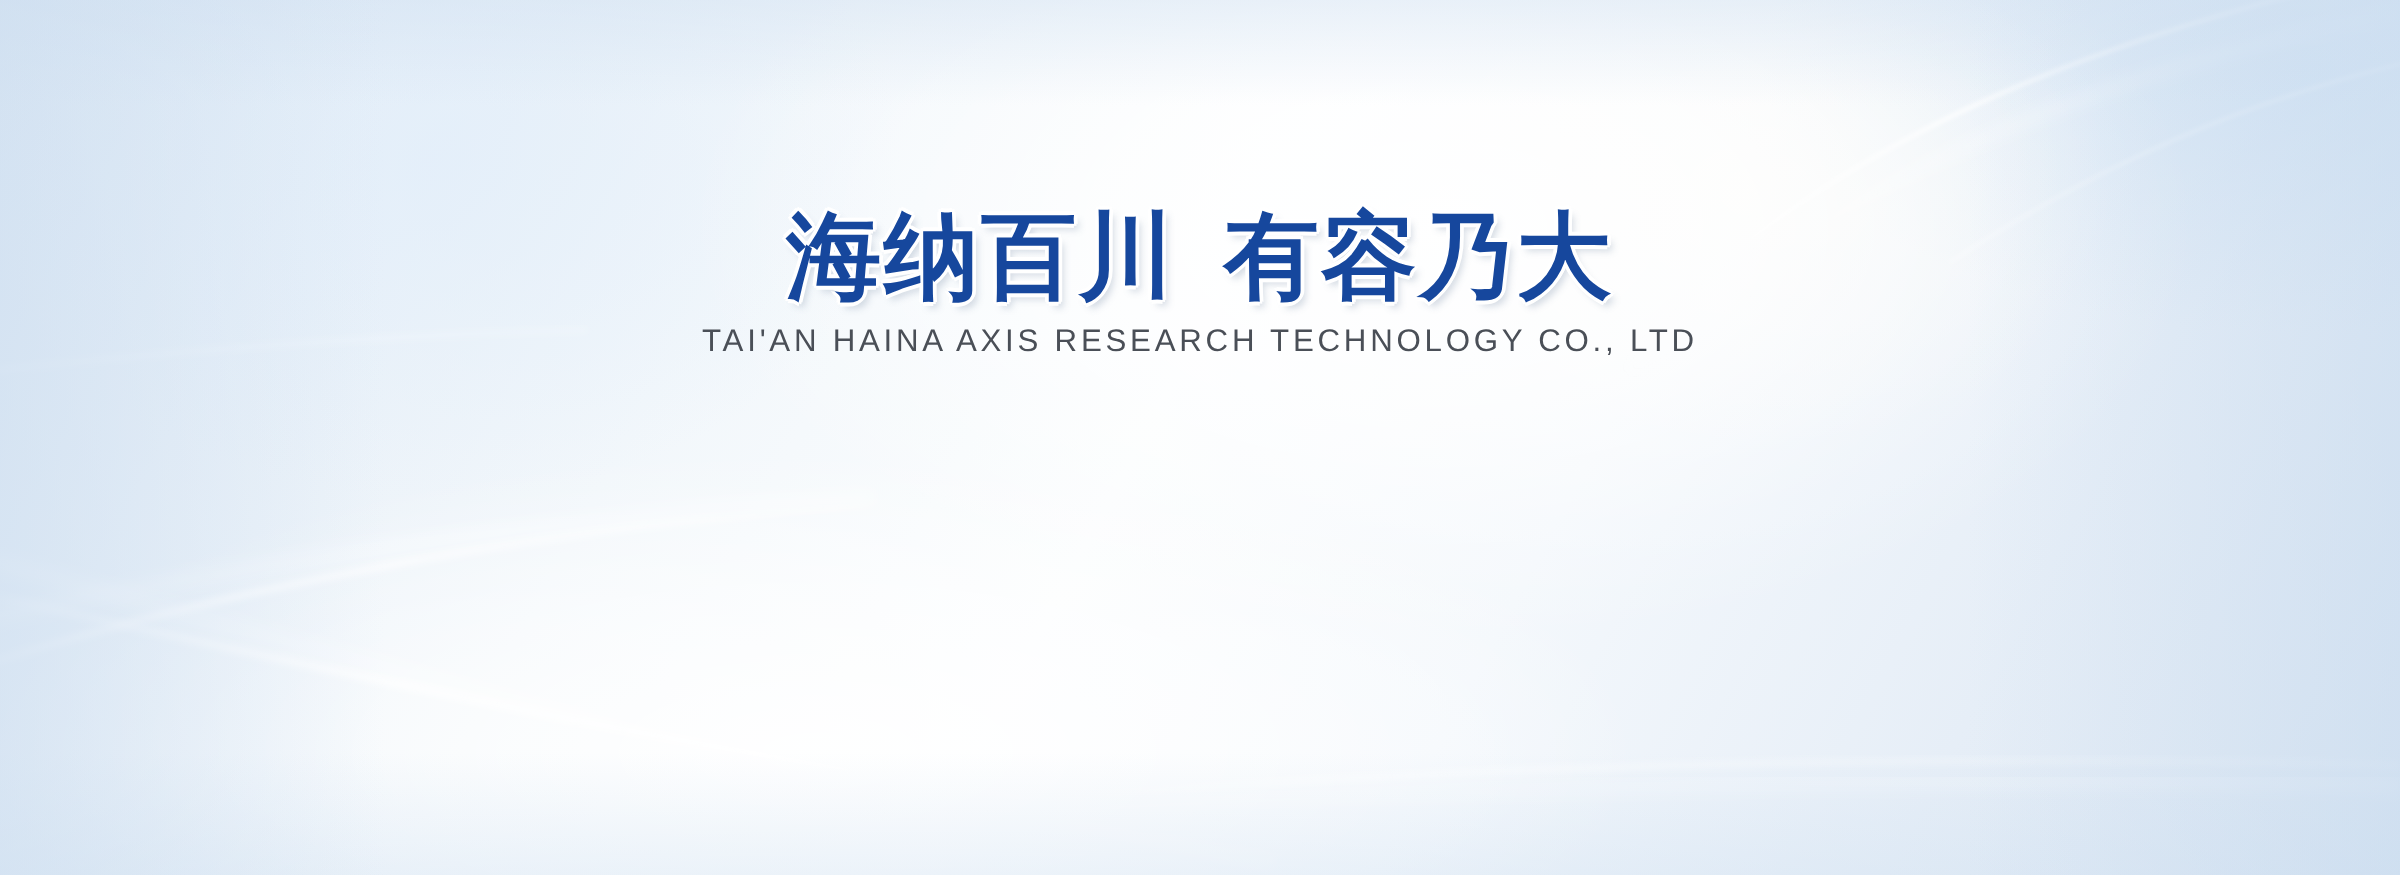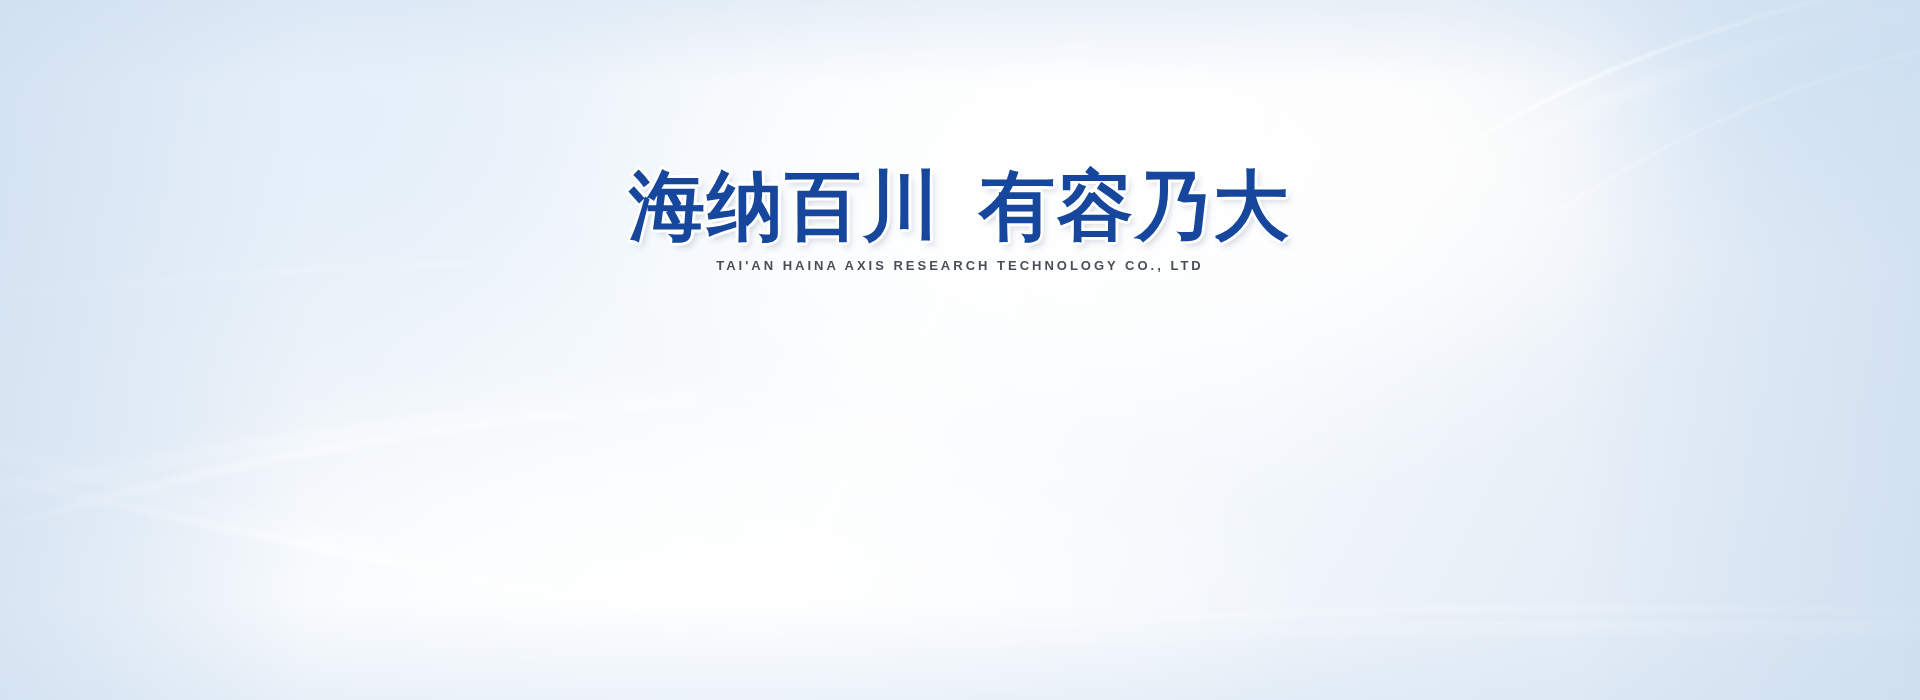--- a/index.html
+++ b/index.html
@@ -112,23 +112,23 @@
     font-size: 34px;
     line-height: 1.2;
     font-weight: bold;
     color: #1c1c1e;
     letter-spacing: 1px;
     white-space: nowrap;
   }
 
   .subtitle-en {
     margin-top: 14px;
-    font-size: 13px;
+    font-size: 25px;
     line-height: 1.2;
-    font-weight: bold;
+    font-weight: normal;
     color: #4a4f57;
     letter-spacing: 3.0px;
     white-space: nowrap;
   }
 </style>
 </head>
 <body>
 
 <div id="banner">
 

